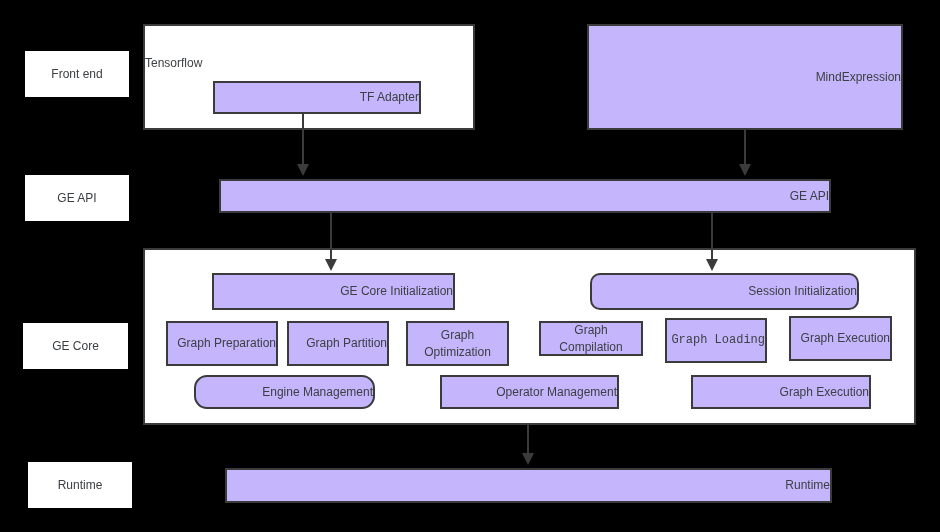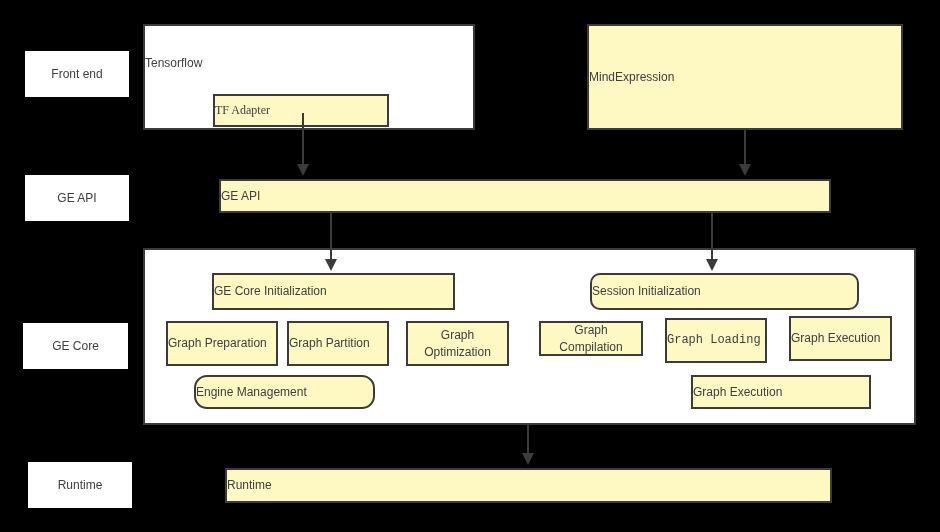--- a/index.html
+++ b/index.html
@@ -13,25 +13,25 @@
     height: 532px;
     background: #000000;
     font-family: "Liberation Sans", sans-serif;
     font-size: 12px;
     color: #3d4043;
     overflow: hidden;
   }
   .box {
     position: absolute;
     box-sizing: border-box;
-    background: #fef9c3;
+    background: #c4b5fd;
     border: 2px solid #3b3b3b;
     display: flex;
     align-items: center;
-    justify-content: flex-start;
+    justify-content: flex-end;
     text-align: center;
     line-height: 1.35;
   }
   .label-box {
     position: absolute;
     box-sizing: border-box;
     background: #ffffff;
     display: flex;
     align-items: center;
     justify-content: center;
@@ -68,21 +68,21 @@
 
   
   #label-front-end { left: 25px;  top: 51px;  width: 104px; height: 46px; }
   #label-ge-api    { left: 25px;  top: 175px; width: 104px; height: 46px; }
   #label-ge-core   { left: 23px;  top: 323px; width: 105px; height: 46px; }
   #label-runtime   { left: 28px;  top: 462px; width: 104px; height: 46px; }
 
   
   #box-tensorflow       { left: 143px; top: 24px; width: 332px; height: 106px; }
   #tensorflow-title     { top: 30px; }
-  #box-tf-adapter       { left: 213px; top: 94px;  width: 176px; height: 33px; font-family: Liberation Serif, serif; }
+  #box-tf-adapter       { left: 213px; top: 81px;  width: 208px; height: 33px; }
   #box-mind-expression  { left: 587px; top: 24px;  width: 316px; height: 106px; }
 
   
   #bar-ge-api { left: 219px; top: 179px; width: 612px; height: 34px; }
 
   
   #box-ge-core-container { left: 143px; top: 248px; width: 773px; height: 177px; }
   #box-ge-core-init      { left: 212px; top: 273px; width: 243px; height: 37px; }
   #box-session-init      { left: 590px; top: 273px; width: 269px; height: 37px; border-radius: 10px; }
 
@@ -163,20 +163,23 @@
   <div class="box" id="box-graph-loading">
     <span>Graph Loading</span>
   </div>
   <div class="box" id="box-graph-execution">
     <span>Graph Execution</span>
   </div>
 
   <div class="box" id="box-engine-management">
     <span>Engine Management</span>
   </div>
+  <div class="box" id="box-operator-management">
+    <span>Operator Management</span>
+  </div>
   <div class="box" id="box-graph-management">
     <span>Graph Execution</span>
   </div>
 
   <div class="box" id="bar-runtime">
     <span>Runtime</span>
   </div>
 
   <div class="arrow" id="arrow-tf-adapter-to-ge-api"></div>
   <div class="arrow" id="arrow-mindexpression-to-ge-api"></div>

